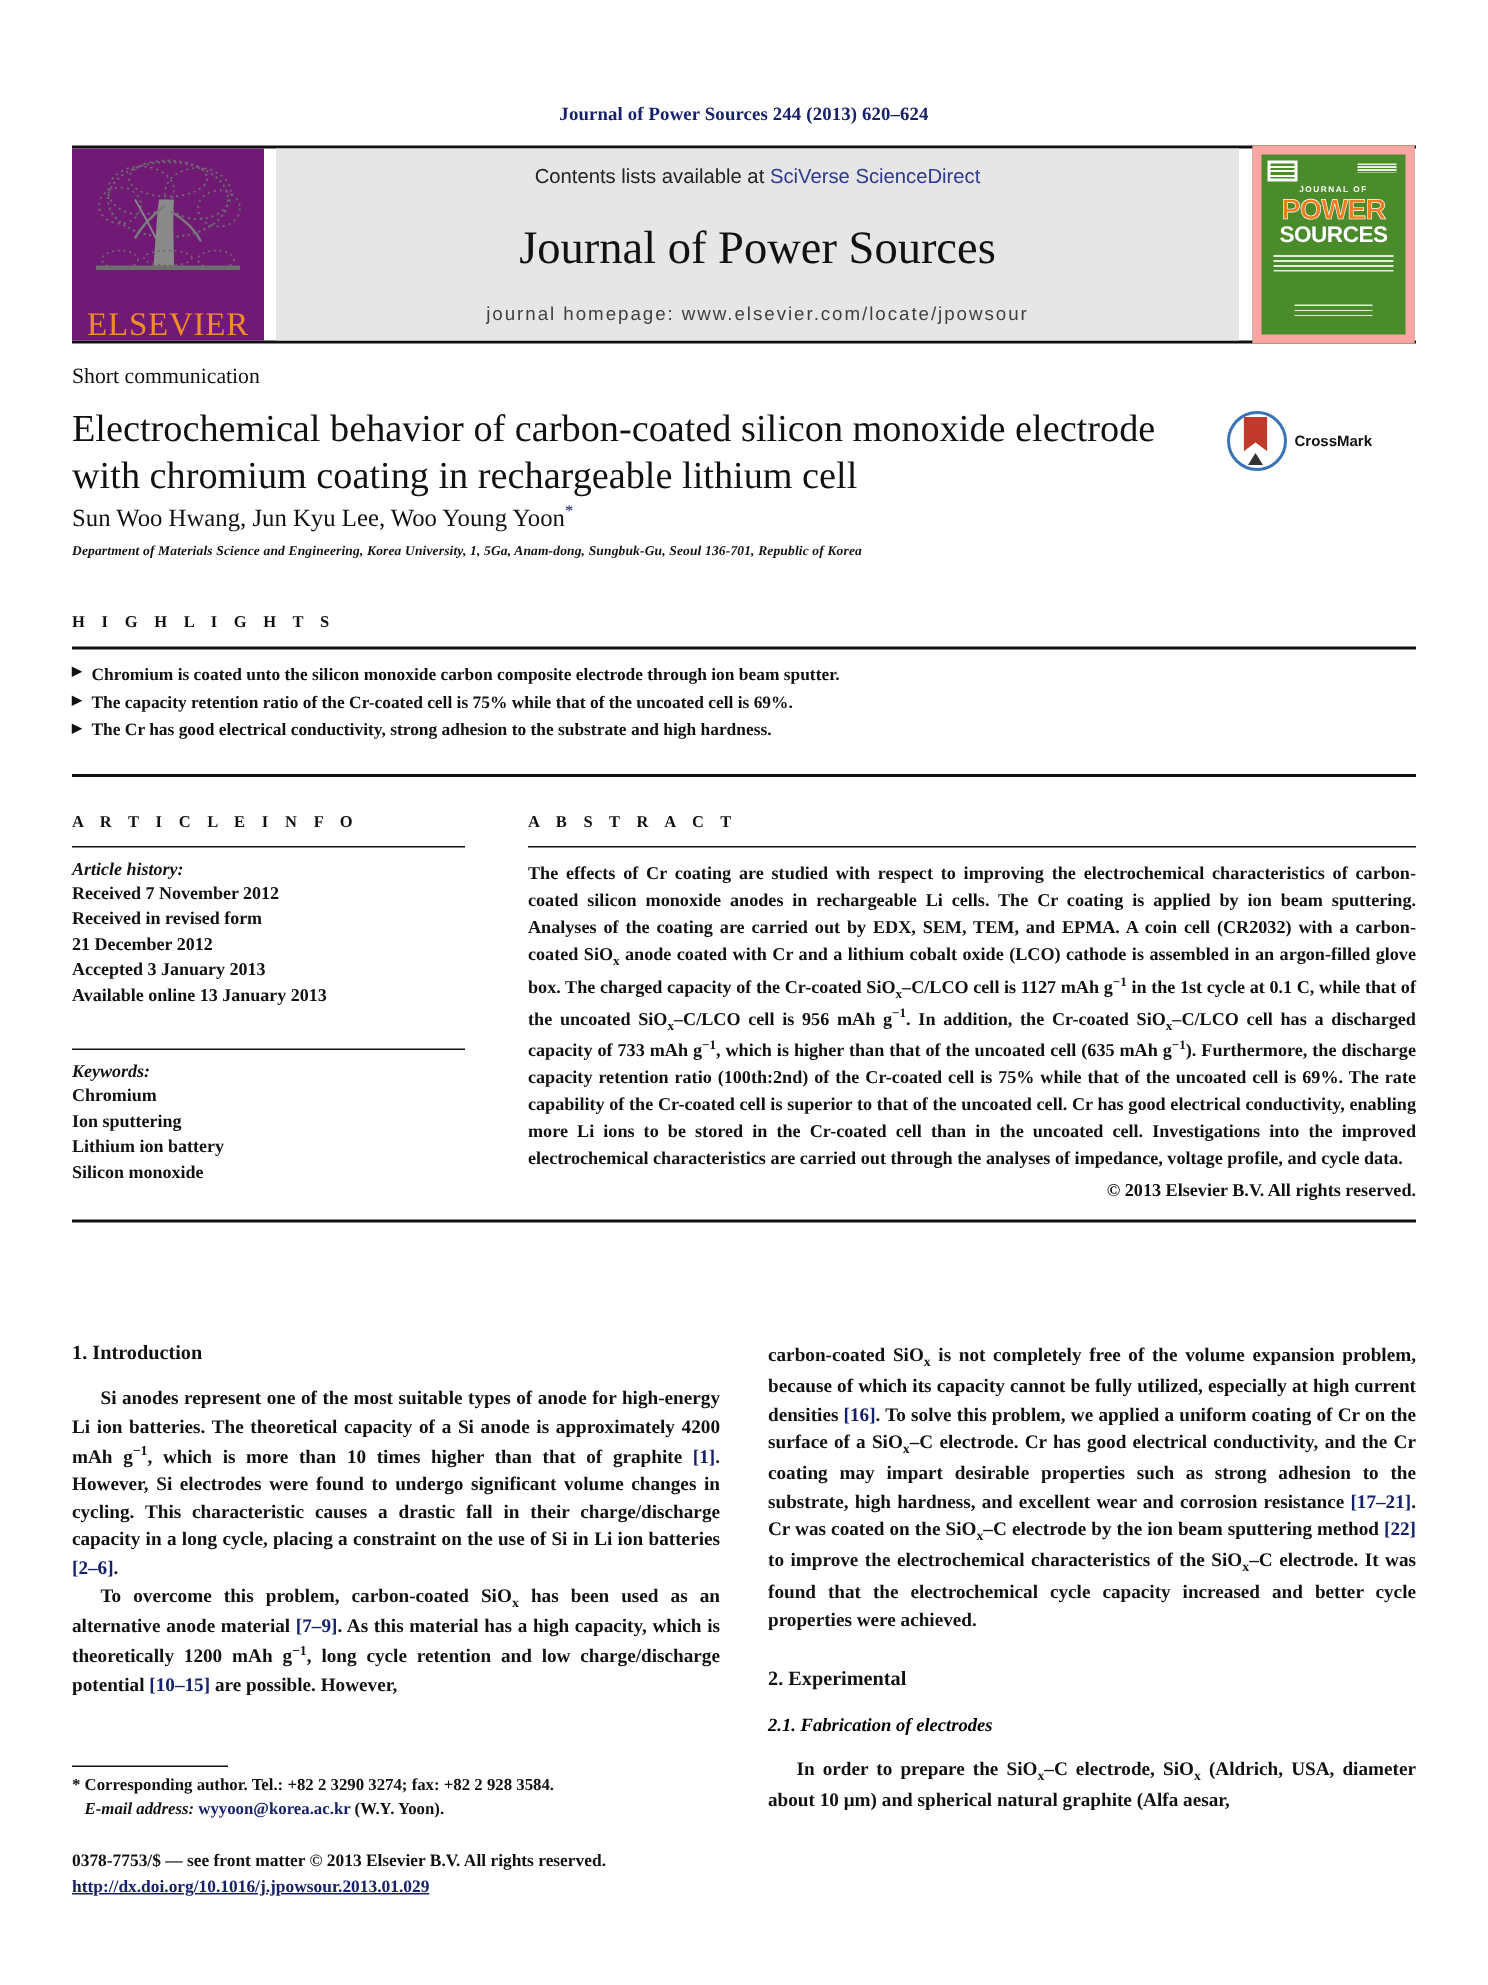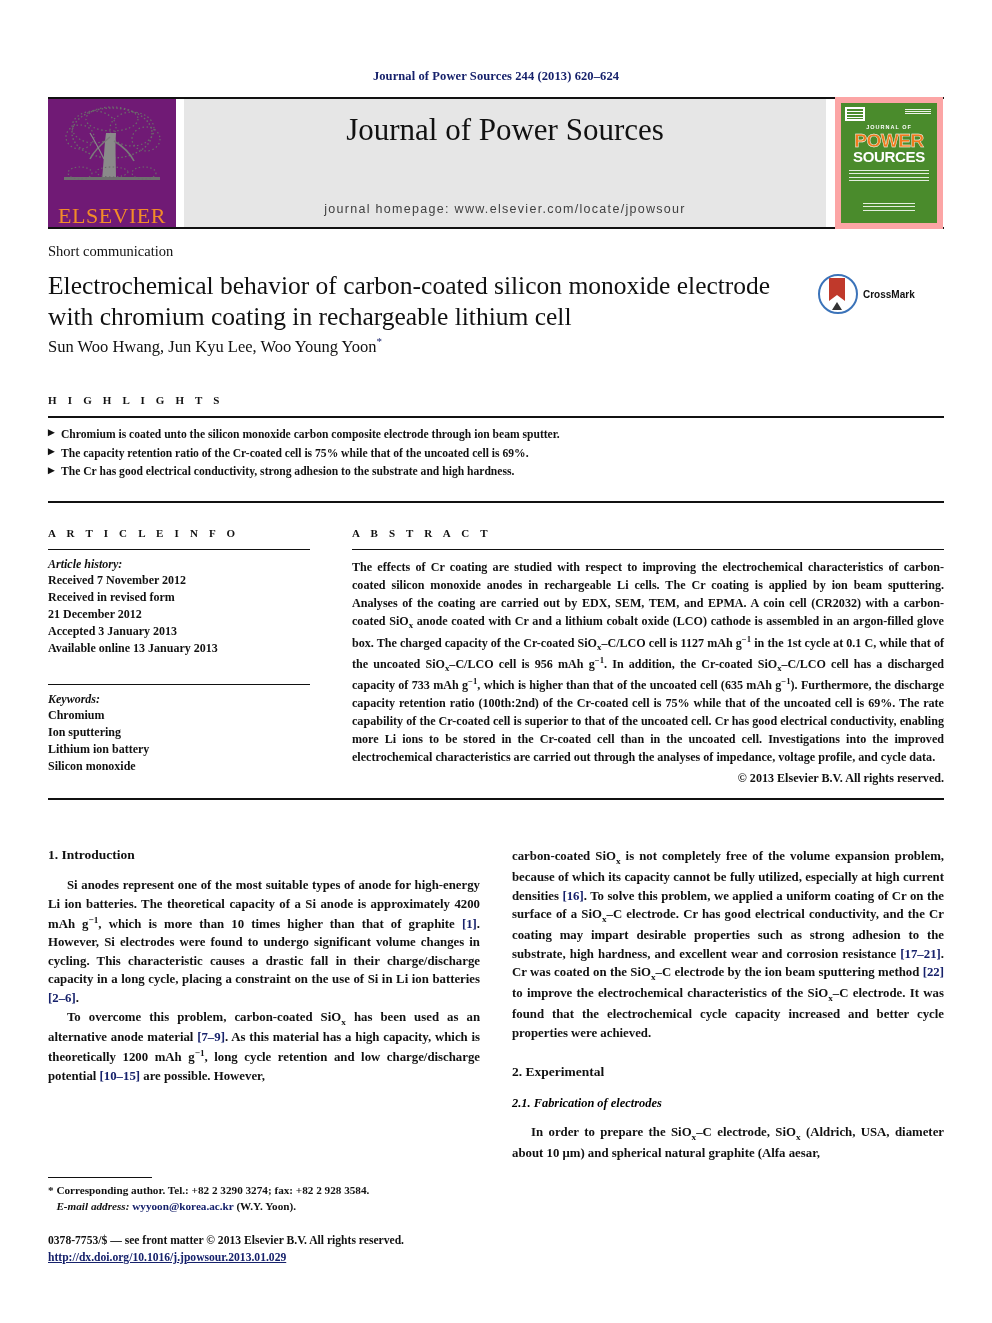--- a/index.html
+++ b/index.html
@@ -339,21 +339,21 @@
     color: #111;
   }
   .bottom-rule { border-top: 2px solid #111; margin-top: 12px; }
 
   
   .body-cols {
     display: flex;
     margin-top: 47px;
     gap: 32px;
   }
-  .bcol { flex: 1 1 0; }
+  .bcol { flex: 1 1 0; margin-top: 32px; }
   .b-head {
     font-family: "Liberation Serif", serif;
     font-weight: bold;
     font-size: 13.5px;
     color: #111;
     margin: 0 0 13px 0;
   }
   .b-head.spaced { margin-top: 22px; }
   .b-subhead {
     font-family: "Liberation Serif", serif;
@@ -445,20 +445,23 @@
             <ellipse cx="20" cy="70" rx="12" ry="6" fill="none" stroke="#6b6b6b" stroke-width="1.1" stroke-dasharray="1.4 2.4"></ellipse>
             <ellipse cx="84" cy="70" rx="12" ry="6" fill="none" stroke="#6b6b6b" stroke-width="1.1" stroke-dasharray="1.4 2.4"></ellipse>
             <ellipse cx="52" cy="69" rx="16" ry="5" fill="none" stroke="#6b6b6b" stroke-width="1.1" stroke-dasharray="1.4 2.4"></ellipse>
           </g>
         </svg>
       </div>
       <div class="elsevier-word">ELSEVIER</div>
     </div>
 
     <div class="center-block">
+      <div class="contents-line">
+        <span>Contents lists available at </span><span class="sd">SciVerse ScienceDirect</span>
+      </div>
       <div class="journal-name">Journal of Power Sources</div>
       <div class="homepage-line">journal homepage: www.elsevier.com/locate/jpowsour</div>
     </div>
 
     <div class="cover-block">
       <div class="journal-cover">
         <div class="jc-top-strip"></div>
         <div class="jc-issn"></div>
         <div class="jc-journalof">JOURNAL OF</div>
         <div class="jc-power">POWER</div>
@@ -475,20 +478,21 @@
     <h1 class="art-title">Electrochemical behavior of carbon-coated silicon monoxide electrode with chromium coating in rechargeable lithium cell</h1>
     <div class="crossmark">
       <div class="cm-badge"></div>
       <span class="cm-label">CrossMark</span>
     </div>
   </div>
 
   <div class="authors">
     <span>Sun Woo Hwang, Jun Kyu Lee, Woo Young Yoon</span><sup>*</sup>
   </div>
+  <div class="affil">Department of Materials Science and Engineering, Korea University, 1, 5Ga, Anam-dong, Sungbuk-Gu, Seoul 136-701, Republic of Korea</div>
 
   <div class="hl-wrap">
     <div class="sec-head">H I G H L I G H T S</div>
     <div class="rule-thick"></div>
     <ul class="hl-list">
       <li>Chromium is coated unto the silicon monoxide carbon composite electrode through ion beam sputter.</li>
       <li>The capacity retention ratio of the Cr-coated cell is 75% while that of the uncoated cell is 69%.</li>
       <li>The Cr has good electrical conductivity, strong adhesion to the substrate and high hardness.</li>
     </ul>
     <div class="rule-thick"></div>

